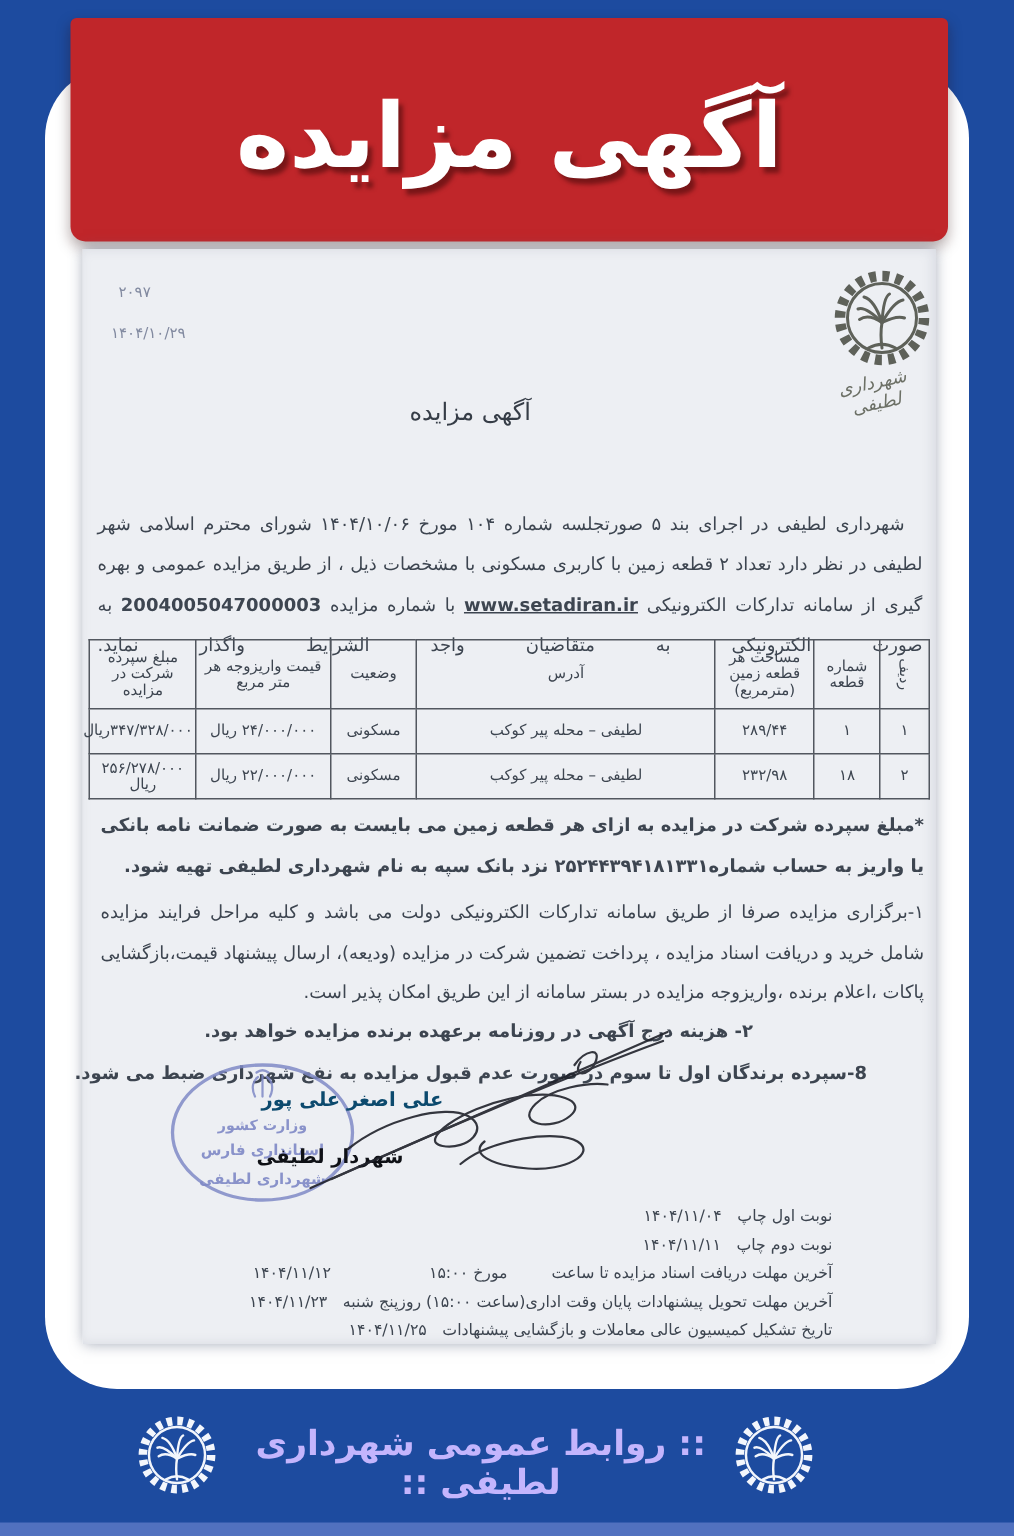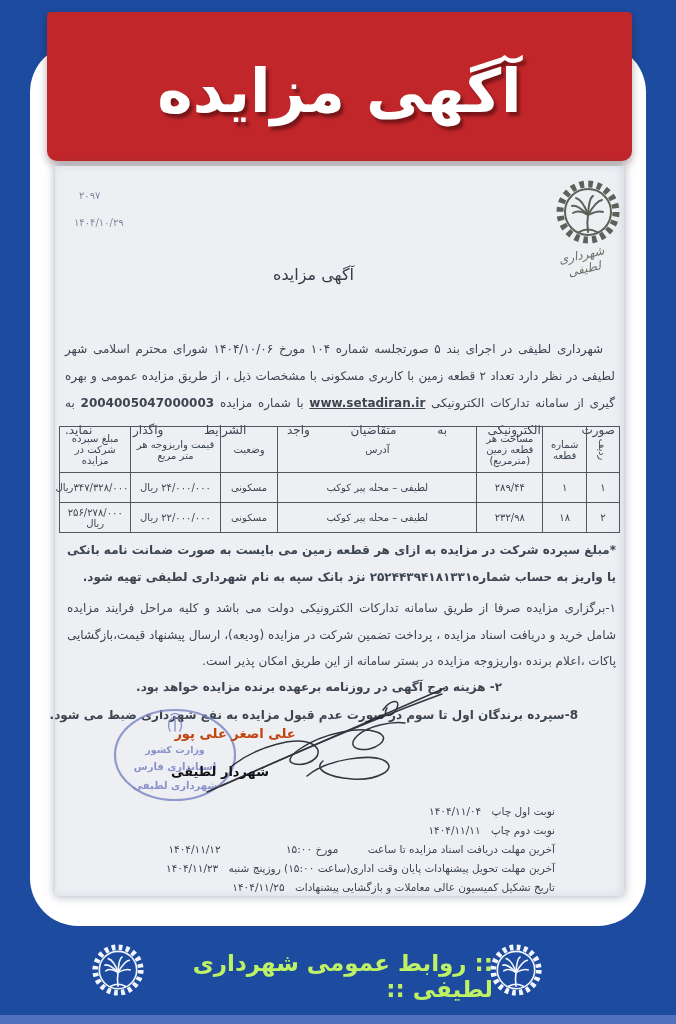--- a/index.html
+++ b/index.html
@@ -45,33 +45,33 @@
 
   .deposit{position:absolute;top:371px;right:8px;left:12px;margin:0;font-size:12px;line-height:27px;
            font-weight:bold;text-align:justify;}
   .term{margin:0;font-size:12px;line-height:26.5px;}
   .term1{position:absolute;top:429px;right:8px;left:12px;text-align:justify;}
   .term2{position:absolute;top:508px;right:122px;font-weight:bold;white-space:nowrap;}
   .term3{position:absolute;top:536px;right:46px;font-weight:bold;white-space:nowrap;}
 
   .stamp{position:absolute;left:56px;top:541px;}
   .sig-name{position:absolute;left:110px;top:560px;width:140px;text-align:center;font-size:13px;
-            font-weight:bold;color:#c2410c;}
+            font-weight:bold;color:#0c4a6e;}
   .sig-title{position:absolute;left:102px;top:598px;width:126px;text-align:center;font-size:13px;
              font-weight:bold;color:#0f1116;}
   .signature{position:absolute;left:92px;top:514px;}
 
   .schedule{position:absolute;top:636px;right:69px;text-align:right;font-size:10.5px;color:#3d4550;}
   .sched-line{height:19px;line-height:19px;white-space:nowrap;}
   .sched-line .date{margin-right:7px;}
   .sched-line.l3 .mt{margin:0 26px 0 0;}
   .sched-line.l3 .date{margin-right:62px;}
 
-  .footer-text{position:absolute;left:148px;top:950px;width:345px;text-align:right;direction:rtl;
-               color:#bef264;font-weight:bold;font-size:23px;}
+  .footer-text{position:absolute;left:148px;top:950px;width:345px;text-align:center;direction:rtl;
+               color:#c4b5fd;font-weight:bold;font-size:23px;}
   .footer-logo{position:absolute;top:944px;color:#f3f6fc;}
   .footer-logo.l{left:92px;} .footer-logo.r{left:490px;}
   .bottom-strip{position:absolute;left:0;bottom:0;width:676px;height:9px;background:#5171bf;}
 
   .svg-defs{position:absolute;width:0;height:0;overflow:hidden;}
 </style>
 </head>
 <body>
 
 <svg class="svg-defs" xmlns="http://www.w3.org/2000/svg">

